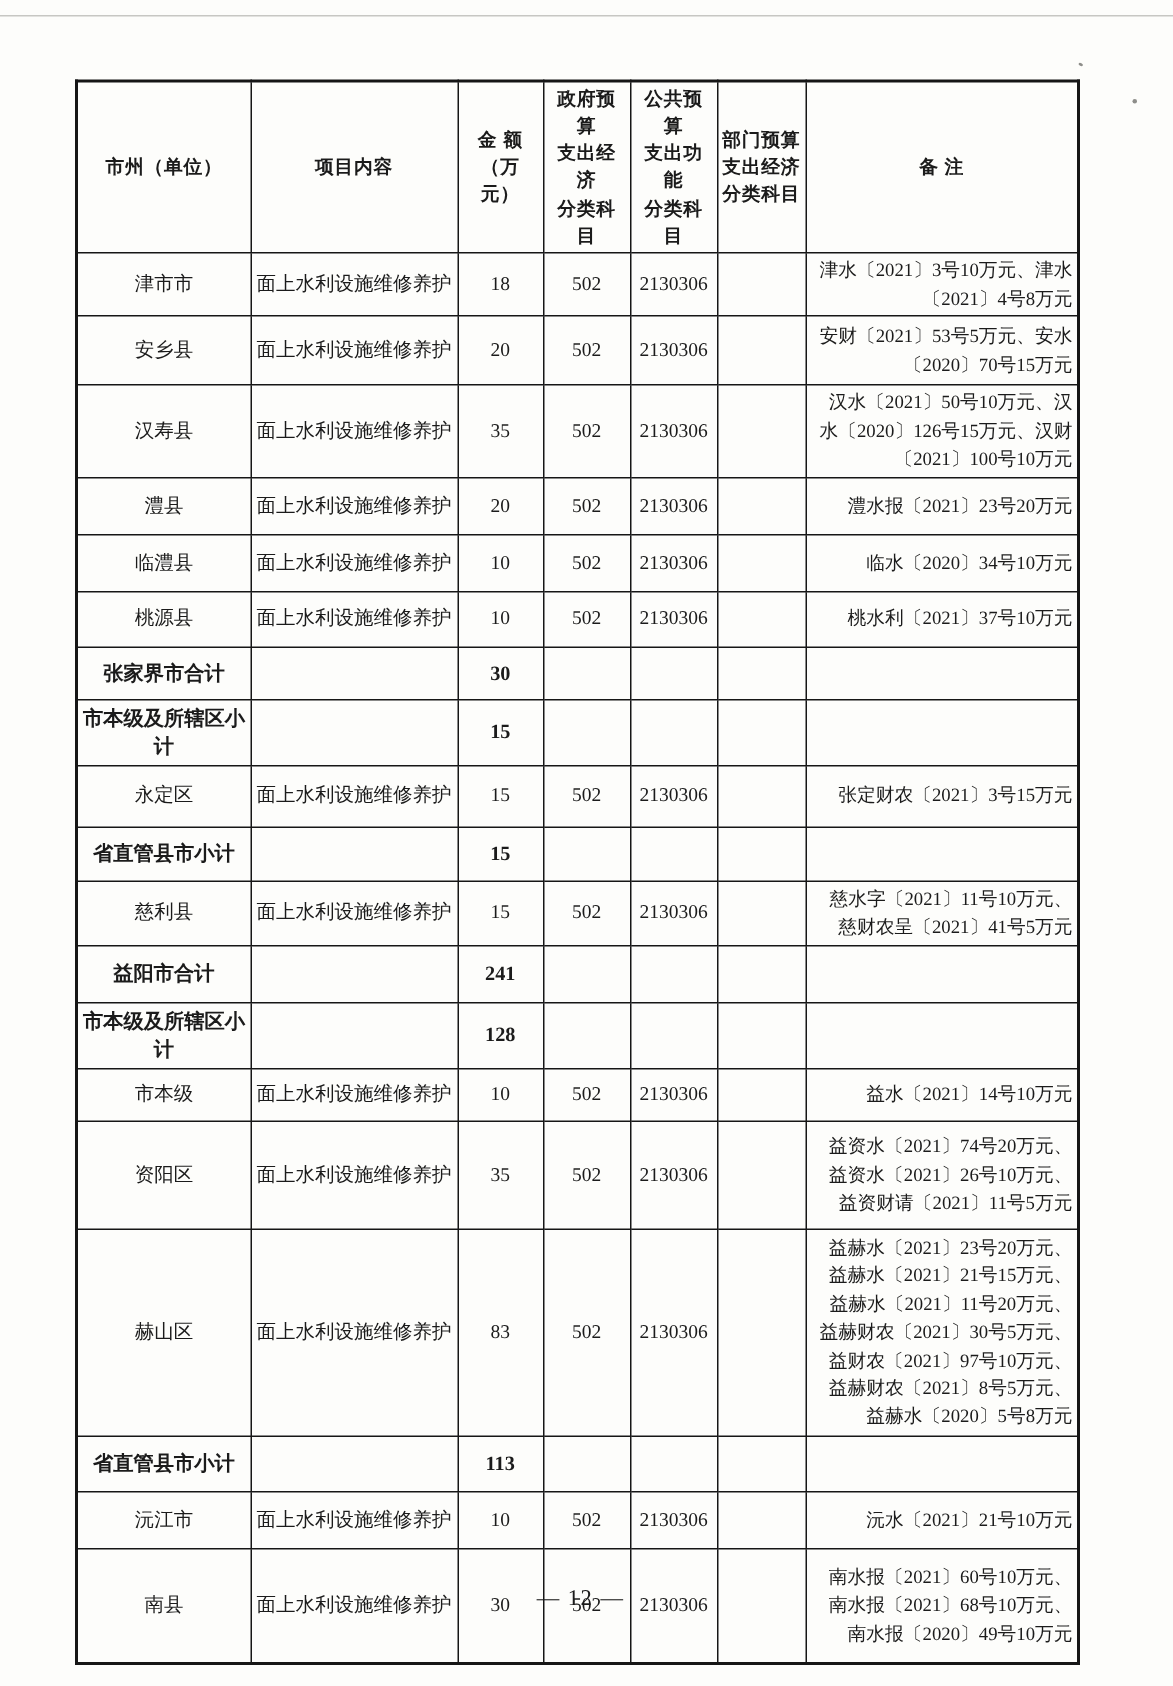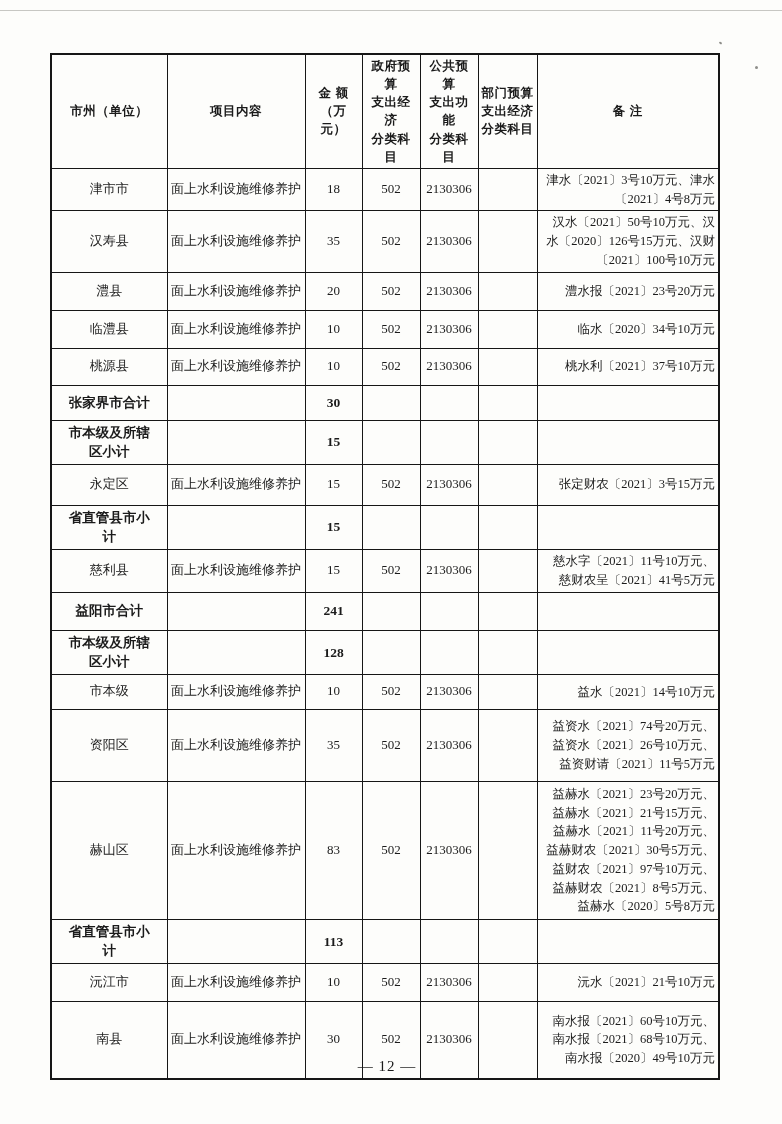--- a/index.html
+++ b/index.html
@@ -39,21 +39,21 @@
     margin-top:22px;
   }
   td{font-size:13px;text-align:center;line-height:1.45;}
   td.c-remark{
     font-size:12.5px;text-align:right;line-height:1.5;
     padding:3px 2px 3px 5px;
   }
   tr.total td.c-region{
     font-family:"Liberation Sans","DejaVu Sans",sans-serif;
     font-weight:bold;font-size:13.5px;letter-spacing:0;
-    padding:2px 12px;
+    padding:2px 0;
   }
   tr.total td.c-amount{
     font-weight:bold;font-size:13.5px;
   }
   .page-number{
     position:absolute;top:1058px;left:12px;width:750px;
     text-align:center;font-size:15px;letter-spacing:1px;
     font-family:"Liberation Serif","DejaVu Serif",serif;
   }
 </style>
@@ -96,20 +96,29 @@
     <tbody>
         <tr style="height: 40px;">
           <td class="c-region">津市市</td>
           <td class="c-project">面上水利设施维修养护</td>
           <td class="c-amount">18</td>
           <td class="c-code">502</td>
           <td class="c-code">2130306</td>
           <td class="c-code"></td>
           <td class="c-remark">津水〔2021〕3号10万元、津水〔2021〕4号8万元</td>
         </tr>
+        <tr style="height: 46px;">
+          <td class="c-region">安乡县</td>
+          <td class="c-project">面上水利设施维修养护</td>
+          <td class="c-amount">20</td>
+          <td class="c-code">502</td>
+          <td class="c-code">2130306</td>
+          <td class="c-code"></td>
+          <td class="c-remark">安财〔2021〕53号5万元、安水〔2020〕70号15万元</td>
+        </tr>
         <tr style="height: 49px;">
           <td class="c-region">汉寿县</td>
           <td class="c-project">面上水利设施维修养护</td>
           <td class="c-amount">35</td>
           <td class="c-code">502</td>
           <td class="c-code">2130306</td>
           <td class="c-code"></td>
           <td class="c-remark">汉水〔2021〕50号10万元、汉水〔2020〕126号15万元、汉财〔2021〕100号10万元</td>
         </tr>
         <tr style="height: 38px;">

